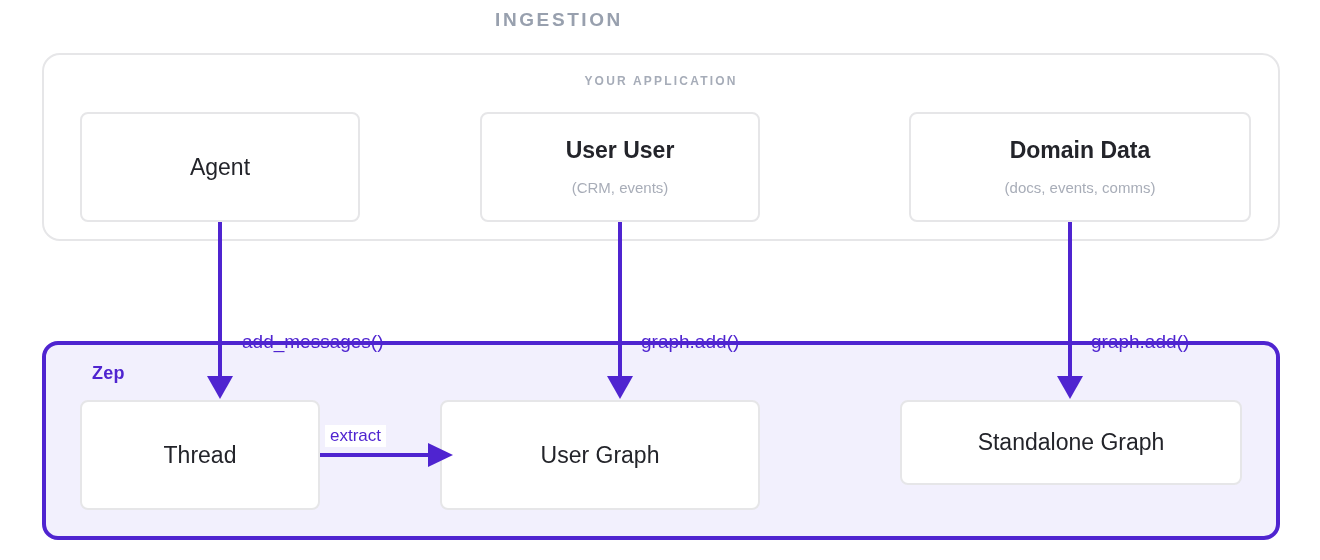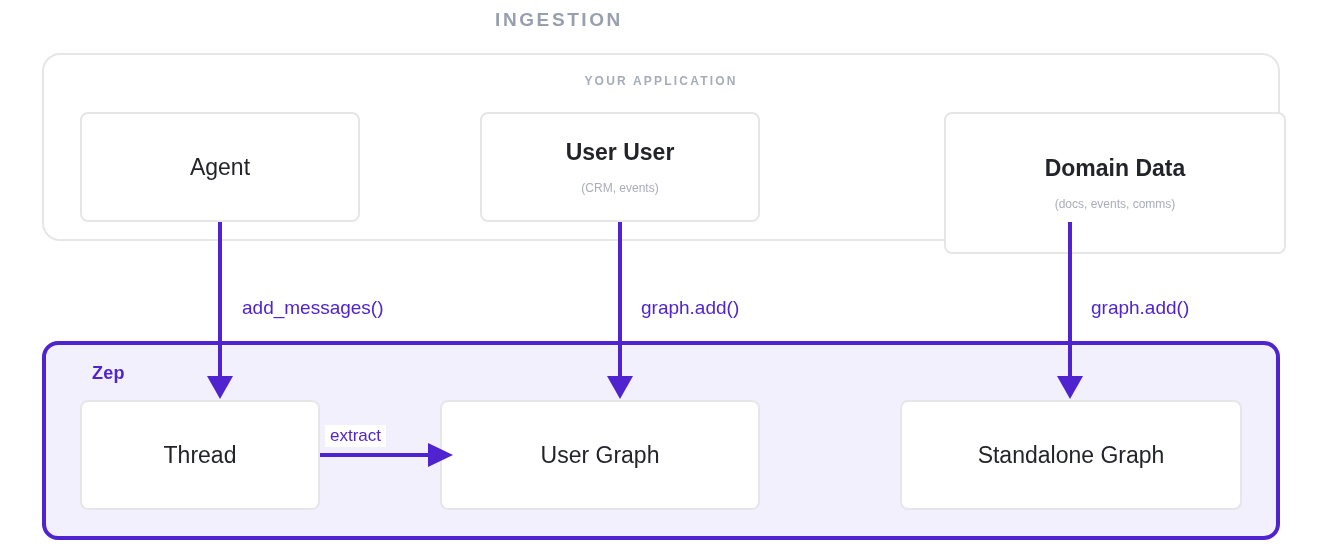--- a/index.html
+++ b/index.html
@@ -71,30 +71,30 @@
     justify-content: center;
     text-align: center;
   }
   .node-title {
     font-size: 23px;
     color: #23242a;
     line-height: 1.16;
   }
   .node-title.bold { font-weight: bold; }
   .node-sub {
-    font-size: 12px;
+    font-size: 15px;
     color: #a8adb8;
     line-height: 1.2;
     margin-top: 15px;
   }
 
   
   #node-agent      { left: 80px;  top: 112px; width: 280px; height: 110px; }
   #node-user-data  { left: 480px; top: 112px; width: 280px; height: 110px; }
-  #node-domain-data{ left: 944px; top: 112px; width: 342px; height: 142px; }
+  #node-domain-data{ left: 909px; top: 112px; width: 342px; height: 110px; }
 
   
   .zep-panel {
     position: absolute;
     left: 42px;
     top: 341px;
     width: 1238px;
     height: 199px;
     box-sizing: border-box;
     background: #f2f0fd;
@@ -108,37 +108,38 @@
     font-size: 18px;
     font-weight: bold;
     color: #4f24d0;
     letter-spacing: 0.3px;
     text-align: center;
   }
 
   
   #node-thread      { left: 80px;  top: 400px; width: 240px; height: 110px; }
   #node-user-graph  { left: 440px; top: 400px; width: 320px; height: 110px; }
-  #node-standalone  { left: 900px; top: 400px; width: 342px; height: 110px; }
+  #node-standalone  { left: 900px; top: 400px; width: 342px; height: 85px; }
 
   
   #arrow-layer {
     position: absolute;
     left: 0; top: 0;
     width: 1320px;
     height: 560px;
     pointer-events: none;
   }
 
   
   .arrow-label {
     position: absolute;
     font-size: 19px;
     color: #4f24d0;
     white-space: nowrap;
+    margin-top: 34px;
   }
   #label-add-messages { left: 242px;  top: 297px; }
   #label-graph-add-1  { left: 641px;  top: 297px; }
   #label-graph-add-2  { left: 1091px; top: 297px; }
 
   .arrow-label-chip {
     position: absolute;
     font-size: 17px;
     color: #4f24d0;
     white-space: nowrap;

